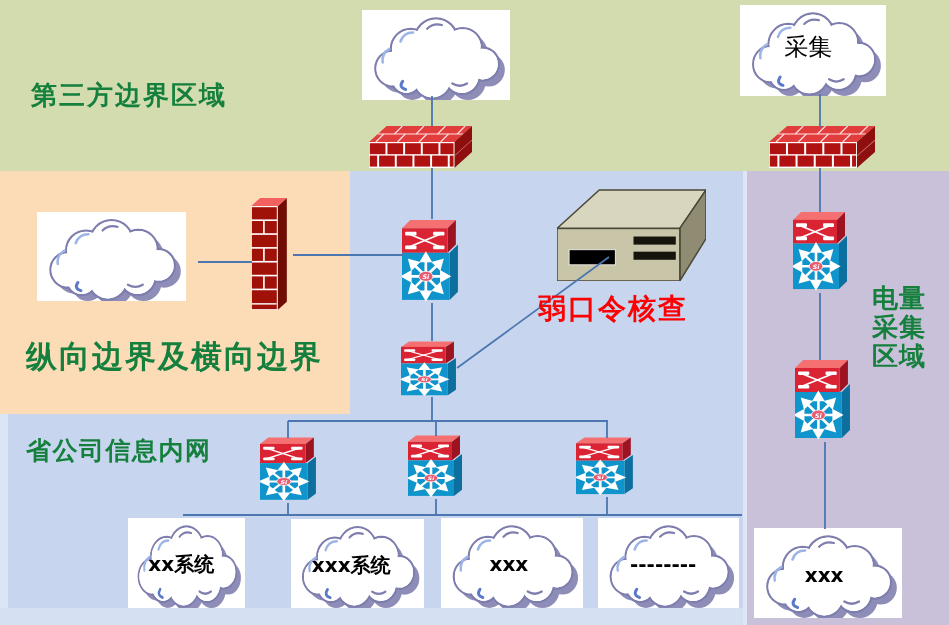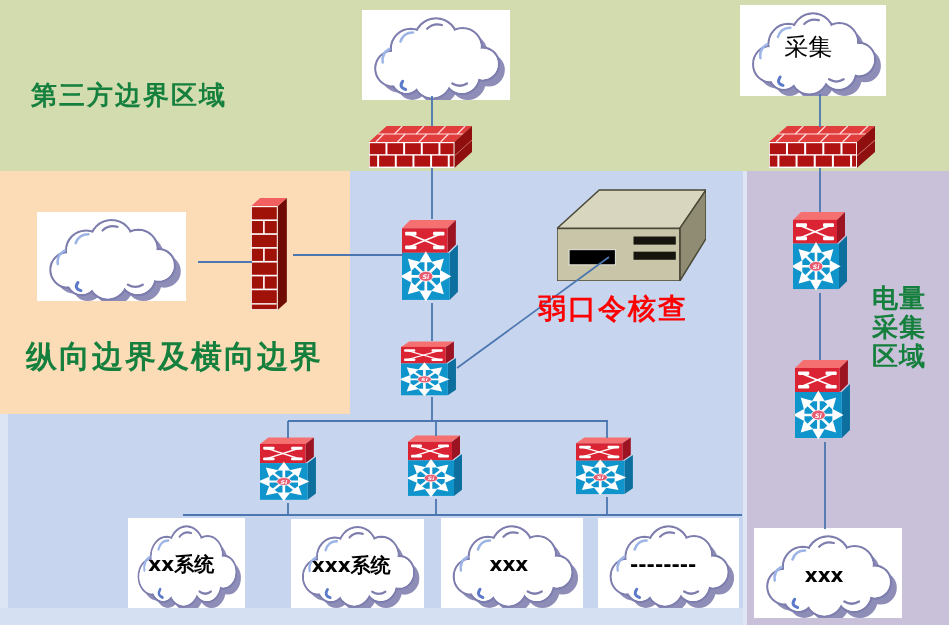--- a/index.html
+++ b/index.html
@@ -181,20 +181,21 @@
 
   <div class="abs region-green"></div>
   <div class="abs region-blue"></div>
   <div class="abs region-orange"></div>
   <div class="abs region-purple"></div>
   <div class="abs strip-bottom"></div>
   <div class="abs strip-left"></div>
 
   <div class="rlabel lbl-third">第三方边界区域</div>
   <div class="rlabel lbl-vert">纵向边界及横向边界</div>
+  <div class="rlabel lbl-intranet">省公司信息内网</div>
   <div class="rlabel lbl-power">电量
 采集
 区域</div>
   <div class="rlabel lbl-weak">弱口令核查</div>
 
   <div class="node cloud-box" style="left:362px;top:10px;width:148px;height:90px">
     <svg viewBox="0 0 200 120" preserveAspectRatio="none">
         <use href="#sym-cloud"></use>
       </svg>
     <span class="cloud-label"></span>

